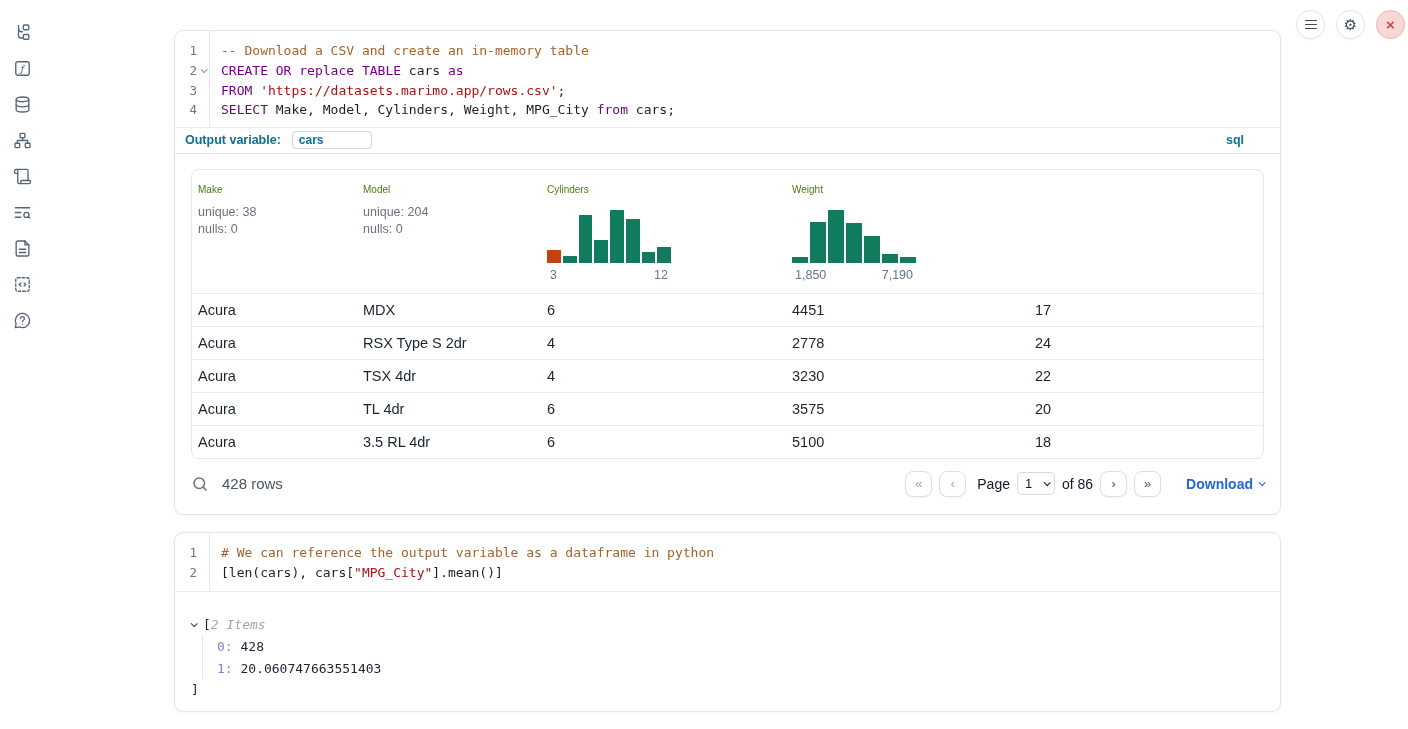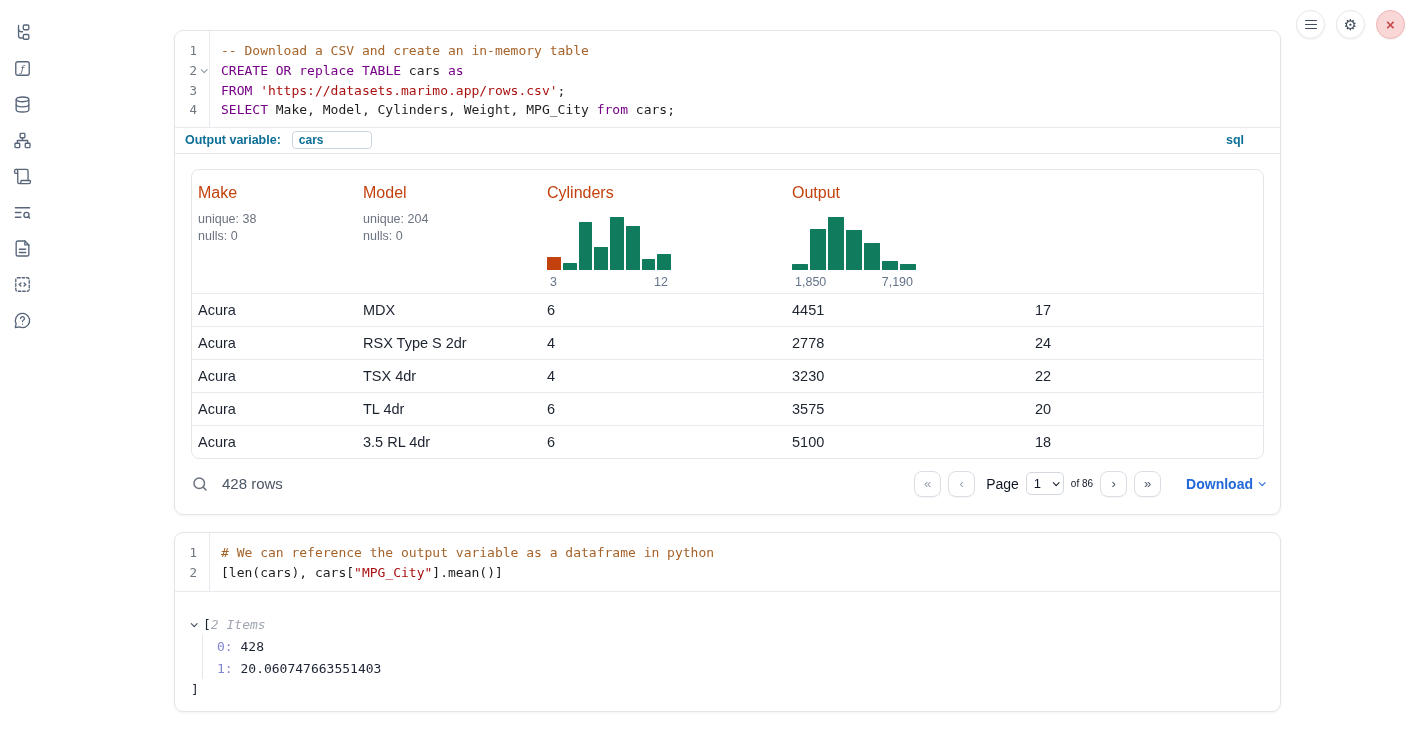--- a/index.html
+++ b/index.html
@@ -53,21 +53,21 @@
   .outvar-input { margin-left:11px; width:80px; height:18px; border:1px solid #cdd5de; border-radius:4px;
     font-size:12px; font-weight:bold; color:#0d6f97; padding:0 6px;
     font-family:"Liberation Sans",sans-serif; outline:none; }
   .lang-badge { margin-left:auto; font-size:12.5px; font-weight:bold; color:#0d6f97; cursor:pointer; }
 
   
   .table-wrap { margin:15px 16px 0 16px; border:1px solid #e3e7ec; border-radius:8px; overflow:hidden; }
   .thead { display:grid; grid-template-columns:165px 184px 245px 243px 1fr;
     padding:14px 0 0 0; height:123px; }
   .hcol { padding-left:6px; }
-  .hname { font-size:16px; color:#c2410c; }
+  .hname { font-size:10px; color:#4d7c0f; }
   .hstats { margin-top:9px; font-size:12.5px; color:#6b7280; line-height:17px; }
   .hist { display:flex; align-items:flex-end; gap:2px; height:56px; width:124px; margin-top:12px; }
   .hist-bar { flex:1 1 0; border-radius:0.5px; }
   .hist-ticks { display:flex; justify-content:space-between; width:124px; margin-top:5px;
     padding:0 3px; font-size:12.5px; color:#64748b; }
   .tbody .trow { display:grid; grid-template-columns:165px 184px 245px 243px 1fr;
     height:33px; align-items:center; border-top:1px solid #e7eaef; cursor:pointer; }
   .tbody .tcell { padding-left:6px; font-size:14.5px; color:#1c2430; }
 
   
@@ -78,21 +78,21 @@
   .page-btn { width:27px; height:26px; border:1px solid #dadfe5; border-radius:8px; background:#fff;
     box-shadow:0 1px 1px rgba(0,0,0,.04); display:flex; align-items:center; justify-content:center;
     font-size:13px; cursor:pointer; color:#4b5563; }
   .page-btn.disabled { color:#9aa2ad; }
   .page-label { font-size:14px; color:#111827; margin-left:4px; }
   .page-select { width:38px; height:23px; border:1px solid #d4d9e0; border-radius:5px; background:#fff;
     display:flex; align-items:center; justify-content:space-between; padding:0 5px 0 7px;
     font-size:13px; color:#111827; cursor:pointer; }
   .sel-chev { width:5px; height:5px; border-right:1.4px solid #111827; border-bottom:1.4px solid #111827;
     transform:rotate(45deg) translateY(-1px); }
-  .of-label { font-size:10px; color:#111827; }
+  .of-label { font-size:14px; color:#111827; }
   .download { margin-left:18px; display:flex; align-items:center; gap:6px;
     font-size:14px; color:#2368d8; font-weight:bold; cursor:pointer; }
   .dl-chev { width:5px; height:5px; border-right:1.5px solid #2368d8; border-bottom:1.5px solid #2368d8;
     transform:rotate(45deg) translateY(-1px); }
 
   
   .c2-code { border-bottom:1px solid #e7eaee; padding-bottom:9px; }
   .tree-out { padding:21px 16px 0 16px;
     font-family:"DejaVu Sans Mono","Liberation Mono",monospace; font-size:13px; color:#1d2433; }
   .tree-head { display:flex; align-items:center; height:22px; }
@@ -232,21 +232,21 @@
               <div class="hist-bar" style="height: 79%; background: rgb(17, 123, 93);"></div>
               <div class="hist-bar" style="height: 20%; background: rgb(17, 123, 93);"></div>
               <div class="hist-bar" style="height: 28%; background: rgb(17, 123, 93);"></div>
             </div>
           <div class="hist-ticks">
             <span>3</span>
             <span>12</span>
           </div>
         </div>
         <div class="hcol">
-          <div class="hname">Output</div>
+          <div class="hname">Weight</div>
           <div class="hist">
               <div class="hist-bar" style="height: 10%; background: rgb(17, 123, 93);"></div>
               <div class="hist-bar" style="height: 73%; background: rgb(17, 123, 93);"></div>
               <div class="hist-bar" style="height: 95%; background: rgb(17, 123, 93);"></div>
               <div class="hist-bar" style="height: 71%; background: rgb(17, 123, 93);"></div>
               <div class="hist-bar" style="height: 47%; background: rgb(17, 123, 93);"></div>
               <div class="hist-bar" style="height: 15%; background: rgb(17, 123, 93);"></div>
               <div class="hist-bar" style="height: 10%; background: rgb(17, 123, 93);"></div>
             </div>
           <div class="hist-ticks">

